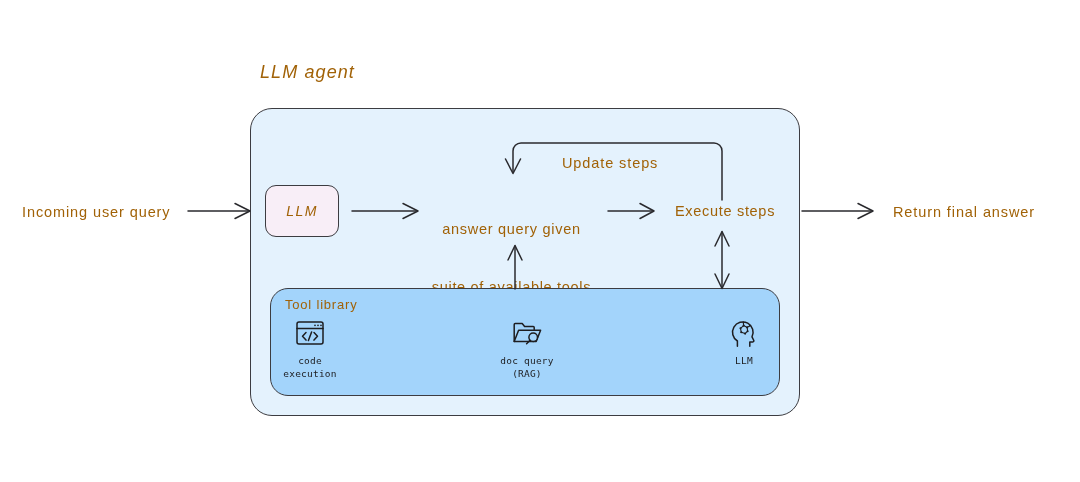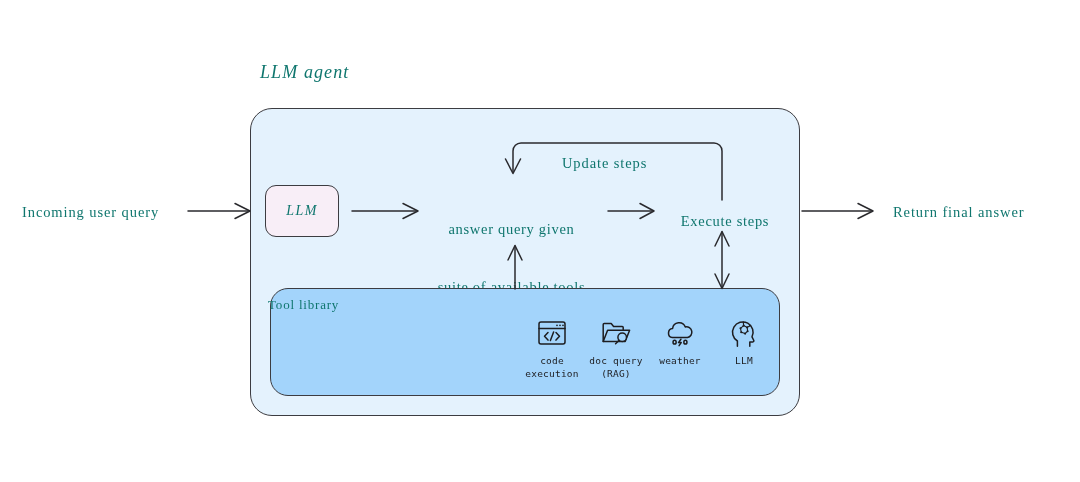--- a/index.html
+++ b/index.html
@@ -18,22 +18,22 @@
   #stage {
     position: absolute;
     inset: 0;
     width: 1080px;
     height: 482px;
   }
   .abs { position: absolute; }
 
   
   .hand {
-    font-family: Liberation Serif, serif;
-    color: #0f766e;
+    font-family: Liberation Sans, sans-serif;
+    color: #a16207;
     letter-spacing: 0.6px;
     white-space: pre;
     line-height: 1.32;
   }
   .title-text {
     font-size: 18px;
     font-style: italic;
     letter-spacing: 1.1px;
   }
   .flow-label {
@@ -105,21 +105,21 @@
   }
 
   
   #tool-items {
     left: 270px;
     top: 316px;
     width: 514px;
     height: 74px;
     display: flex;
     align-items: flex-start;
-    justify-content: flex-end;
+    justify-content: space-between;
     padding: 0 8px;
     box-sizing: border-box;
   }
   .tool-item {
     width: 64px;
     display: flex;
     flex-direction: column;
     align-items: center;
     gap: 5px;
   }
@@ -154,24 +154,24 @@
 
   <div class="abs hand flow-label" style="left:893px; top:203px;">Return final answer</div>
 
   <div class="abs hand loop-label" style="left:562px; top:114px;">Update steps</div>
 
   <div class="abs hand node-text" style="left:424px; top:182px; width:175px;">
     <div>answer query given</div>
     <div>suite of available tools</div>
   </div>
 
-  <div class="abs hand node-text" style="left:660px; top:212px; width:130px;">Execute steps</div>
+  <div class="abs hand node-text" style="left:660px; top:202px; width:130px;">Execute steps</div>
 
   <div class="abs" id="tool-library"></div>
-  <div class="abs hand toollib-label" style="left:268px; top:296px;">Tool library</div>
+  <div class="abs hand toollib-label" style="left:285px; top:296px;">Tool library</div>
 
   <div class="abs" id="tool-items">
 
     <div class="tool-item">
       <span class="tool-icon">
         <svg viewBox="0 0 34 34" width="34" height="34" fill="none" stroke="#1d1d20" stroke-width="1.5" stroke-linecap="round" stroke-linejoin="round">
           <rect x="4" y="6" width="26" height="22" rx="2"></rect>
           <line x1="4" y1="12.5" x2="30" y2="12.5"></line>
           <circle cx="22" cy="9.3" r="0.85" fill="#1d1d20" stroke="none"></circle>
           <circle cx="25" cy="9.3" r="0.85" fill="#1d1d20" stroke="none"></circle>
@@ -193,31 +193,20 @@
           <circle cx="23.2" cy="21.2" r="4.3" fill="#a3d4fb"></circle>
           <line x1="20.1" y1="24.3" x2="16.6" y2="27.8"></line>
         </svg>
       </span>
       <span class="tool-caption">doc query
 (RAG)</span>
     </div>
 
 
 
-    <div class="tool-item">
-      <span class="tool-icon">
-        <svg viewBox="0 0 34 34" width="34" height="34" fill="none" stroke="#1d1d20" stroke-width="1.5" stroke-linecap="round" stroke-linejoin="round">
-          <path d="M9.3 21.6 a4.6 4.6 0 0 1 0.3 -9.1 a6.6 6.6 0 0 1 12.7 -1.6 a5.4 5.4 0 0 1 2.2 10.7 Z"></path>
-          <ellipse cx="11.6" cy="26.2" rx="1.55" ry="1.9"></ellipse>
-          <ellipse cx="22.4" cy="26.2" rx="1.55" ry="1.9"></ellipse>
-          <polyline points="17.9,23.2 15.5,26.6 18.2,26.6 16.1,29.6"></polyline>
-        </svg>
-      </span>
-      <span class="tool-caption">weather</span>
-    </div>
 
 
     <div class="tool-item">
       <span class="tool-icon">
         <svg viewBox="0 0 34 34" width="34" height="34" fill="none" stroke="#1d1d20" stroke-width="1.5" stroke-linecap="round" stroke-linejoin="round">
           <path d="M22.8 30.2 v-4.3 h3.1 a1 1 0 0 0 0.9 -1.4 l-1.8 -3.6 a10.3 10.3 0 1 0 -14.6 4.1 v5.2"></path>
           <g stroke-width="1.1">
             <line x1="13.5" y1="12.3" x2="16.6" y2="9.6"></line>
             <line x1="16.6" y1="9.6" x2="20.2" y2="11.4"></line>
             <line x1="13.5" y1="12.3" x2="14.3" y2="16.3"></line>

